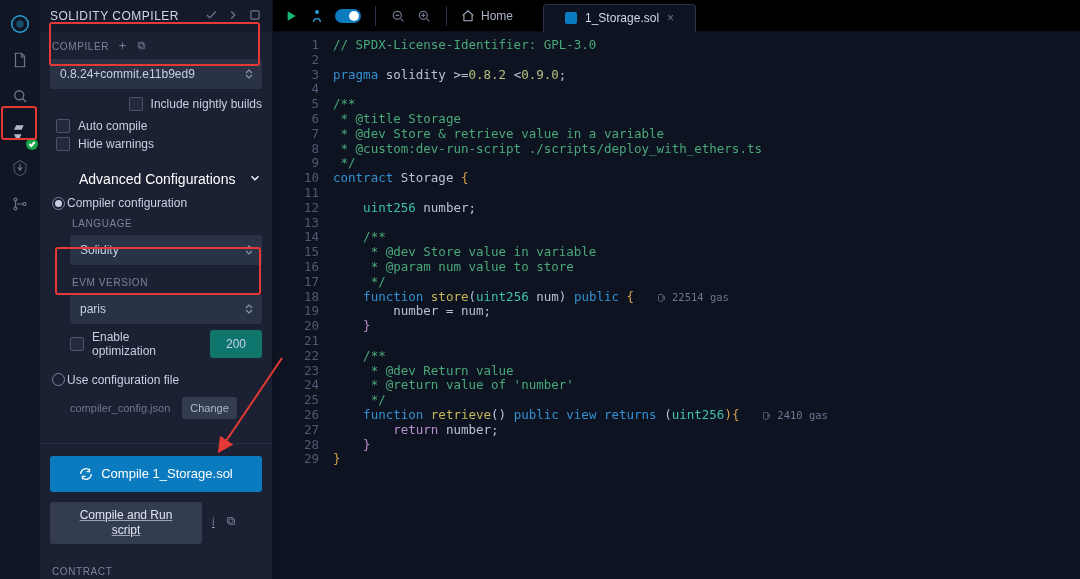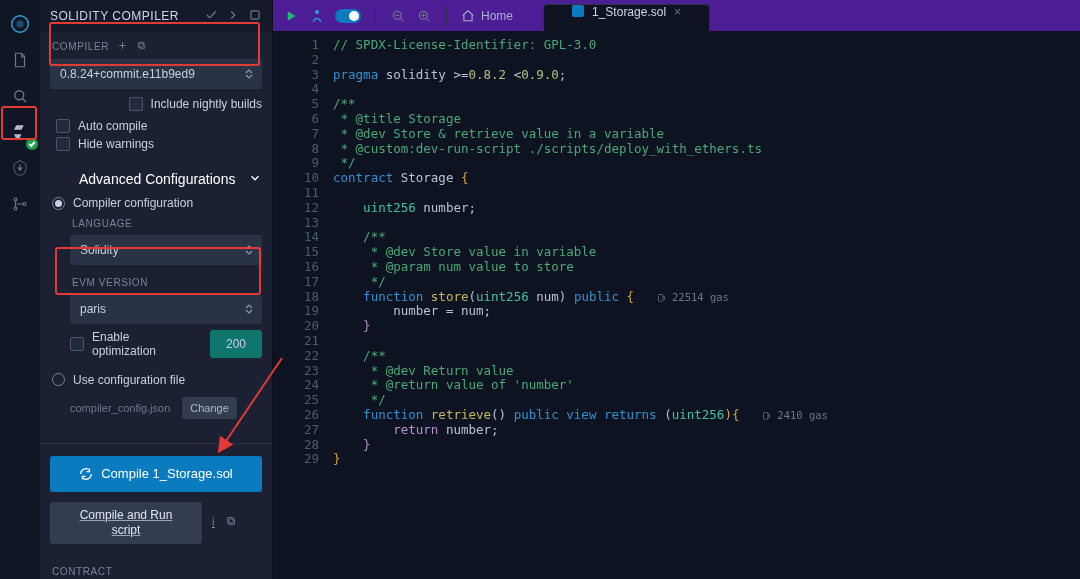--- a/index.html
+++ b/index.html
@@ -99,21 +99,21 @@
     border-radius: 2px;
     background: #222a3c;
   }
   .adv-head {
     margin-top: 20px;
     display: flex; align-items: flex-start;
     font-size: 14px; color: #ffffff; margin-left: 29px;
   }
   .adv-head .caret { margin-left: auto; }
   .radio-row {
-    display: flex; align-items: center; gap: 8px;
+    display: flex; align-items: center; gap: 2px;
     margin: 8px 0 2px 2px; font-size: 12px; color: #c7d0e2;
   }
   .radio {
     width: 13px; height: 13px; border-radius: 50%;
     border: 1px solid #7a8499;
     display: flex; align-items: center; justify-content: center;
   }
   .radio.on::after {
     content: ""; width: 7px; height: 7px; border-radius: 50%; background: #c7d0e2;
   }
@@ -160,44 +160,44 @@
   .hl1 { position: absolute; left: 49px; top: 22px;  width: 211px; height: 44px; border:2px solid #e53935; border-radius:3px; pointer-events:none; }
   .hl2 { position: absolute; left: 55px; top: 247px; width: 206px; height: 48px; border:2px solid #e53935; border-radius:3px; pointer-events:none; }
   
   .arrow {
     position: absolute; left: 214px; top: 354px; width: 80px; height: 110px;
     pointer-events: none;
   }
   
   .main { flex: 1; display: flex; flex-direction: column; background: #0d1320; min-width: 0; }
   .topbar {
-    height: 32px; background: #4c1d95;
+    height: 32px; background: #000000;
     display: flex; align-items: center;
     padding: 0 10px; gap: 10px;
     border-bottom: 1px solid #0b0f1b;
   }
   .topbar .sep { width: 1px; height: 20px; background: #2a3246; margin: 0 4px; }
   .topbar .tbtn { color: #6c778c; display: flex; align-items: center; }
   .topbar .tbtn svg { width: 16px; height: 16px; }
   .topbar .run svg { color: #1fb776; }
   .topbar .debug svg { color: #29a0d6; }
   .toggle {
     width: 26px; height: 14px; background: #0b7bc0; border-radius: 8px;
     position: relative;
   }
   .toggle::after {
     content: ""; position: absolute; left: 14px; top: 2px;
     width: 10px; height: 10px; background: #fff; border-radius: 50%;
   }
   .home { display: flex; align-items: center; gap: 6px; color: #aab3c6; font-size: 12px; }
   .tab {
-    display: flex; gap: 8px;
+    display: flex; align-items: center; gap: 8px;
     background: #0d1320;
     border: 1px solid #2a3246; border-bottom: none;
-    height: 28px; padding: 0 28px; margin-left: 20px; margin-top: 4px;
+    height: 28px; padding: 0 21px; margin-left: 20px; margin-top: 4px;
     border-radius: 4px 4px 0 0;
     color: #cfd7e6; font-size: 12px;
     position: relative;
   }
   .tab .dot { width: 12px; height: 12px; background: #0b7bc0; border-radius: 2px; }
   .tab .close { color: #6c778c; }
   
   .editor {
     flex: 1; display: flex; font-family: "Menlo","Consolas",monospace;
     font-size: 12.5px; line-height: 14.8px;

